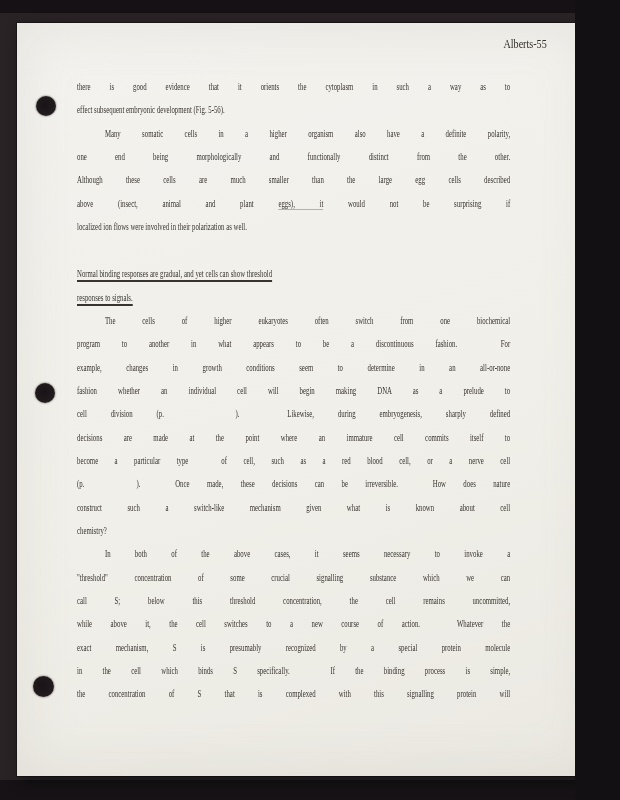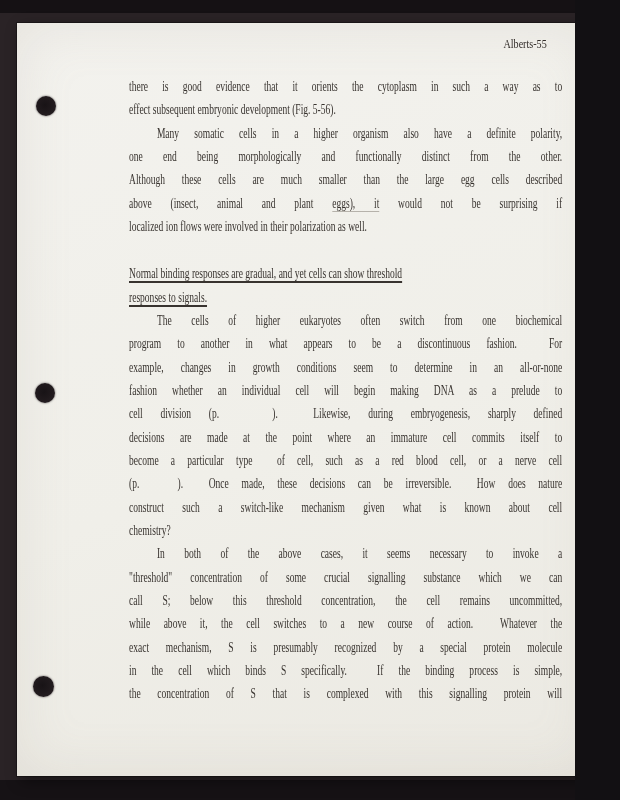--- a/index.html
+++ b/index.html
@@ -23,22 +23,22 @@
   }
   .hole.h1{left:19px;top:73px;width:20px;height:20px;}
   .hole.h2{left:18px;top:360px;width:20px;height:20px;}
   .hole.h3{left:16px;top:653px;width:21px;height:21px;}
   .header-row{
     margin:13px 48px 0 0;text-align:right;line-height:16px;
     color:#322d29;font-size:13.5px;white-space:nowrap;
   }
   .header-row .hdr{display:inline-block;transform:scaleX(.75);transform-origin:100% 50%;}
   .doc-body{
-    margin-top:23px;padding-left:112px;
-    color:#38332f;font-size:14px;
+    margin-top:23px;padding-left:60px;
+    color:#38332f;font-size:10px;
   }
   .line{
     width:637px;height:23.35px;line-height:23.35px;
     transform:scaleX(.68);transform-origin:0 0;
     white-space:normal;text-align:left;
   }
   .line.j{text-align:justify;text-align-last:justify;}
   .line.ind{padding-left:41px;width:596px;}
   .line.u{text-decoration:underline;text-decoration-thickness:1.5px;text-underline-offset:3px;}
   .line.gap{margin-top:23.8px;}

